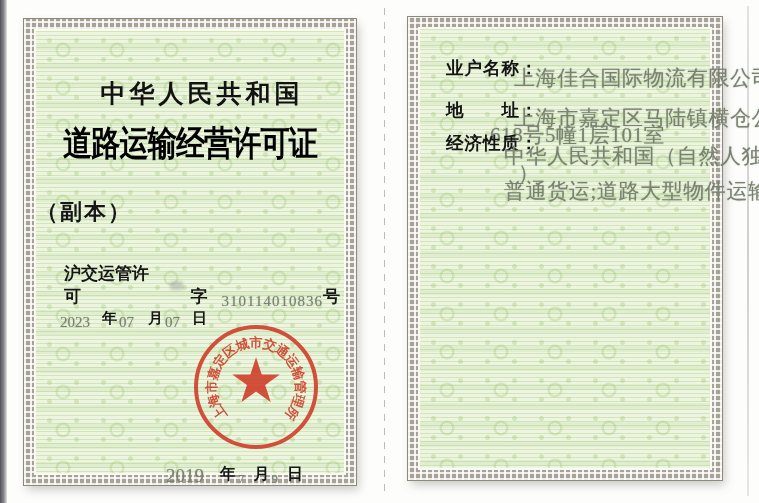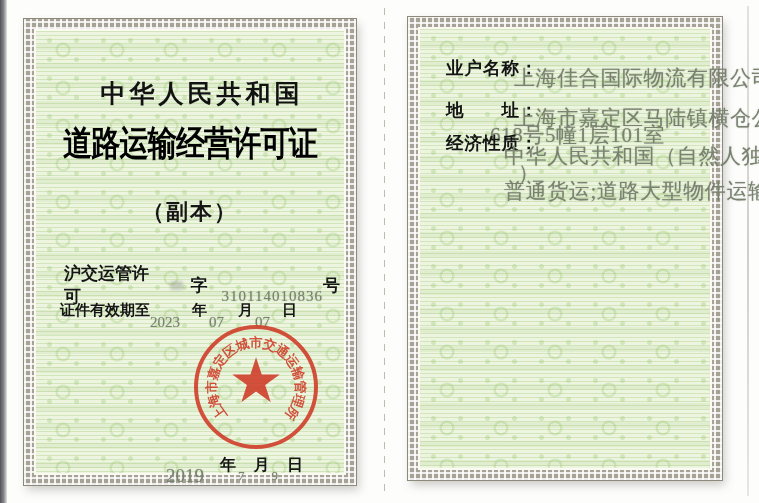--- a/index.html
+++ b/index.html
@@ -37,25 +37,25 @@
     background-size:54px 38px, 27px 19px, auto, auto;
   }
 
   
   .t-country{position:absolute;left:0;right:0;top:46px;text-align:center;
     font-family:"Liberation Serif","DejaVu Serif",serif;font-weight:700;
     font-size:25px;letter-spacing:4px;text-indent:4px;color:#121212;margin-left:20px;}
   .t-title{position:absolute;left:0;right:0;top:92px;text-align:center;
     font-family:"Liberation Sans","DejaVu Sans",sans-serif;font-weight:900;
     font-size:31px;letter-spacing:-1px;color:#000;transform:scale(.94,1.12);}
-  .t-sub{position:absolute;left:0;right:0;top:166px;text-align:center;
+  .t-sub{position:absolute;left:0;right:0;top:166px;
     font-family:"Liberation Serif","DejaVu Serif",serif;font-weight:600;
     font-size:22px;letter-spacing:2px;color:#161616;}
 
-  .formline{position:absolute;display:flex;align-items:center;color:#111;}
+  .formline{position:absolute;display:flex;align-items:flex-end;color:#111;}
   .lbl{font-weight:700;color:#151515;}
   .typed{font-family:"Liberation Serif","DejaVu Serif",serif;
     color:var(--typed-text,#78826f);text-shadow:0 0 1.4px rgba(120,132,110,.55);margin-top:18px;}
   .license-row{left:28px;right:4px;top:231px;font-size:17px;}
   .license-row .num{font-size:15px;transform:translateY(2px);letter-spacing:1px;}
   .smudge{align-self:center;width:13px;height:9px;margin-left:4px;
     background:rgba(140,142,138,.38);filter:blur(1.5px);border-radius:2px;}
   .validity-row{left:24px;top:262px;font-size:15px;}
   .validity-row .typed{font-size:15px;transform:translateY(3px);}
 
@@ -102,21 +102,20 @@
 
       <div class="formline license-row">
         <span class="lbl">沪交运管许可</span>
         <span class="smudge"></span>
         <span class="lbl g8">字</span>
         <span class="typed num g14">310114010836</span>
         <span class="lbl push-right">号</span>
       </div>
 
       <div class="formline validity-row">
-        <span class="lbl">证件有效期至</span>
         <span class="typed">2023</span>
         <span class="lbl g12">年</span>
         <span class="typed g2">07</span>
         <span class="lbl g14">月</span>
         <span class="typed g2">07</span>
         <span class="lbl g12">日</span>
       </div>
 
       <div class="stamp">
         <div class="stamp-arc">

